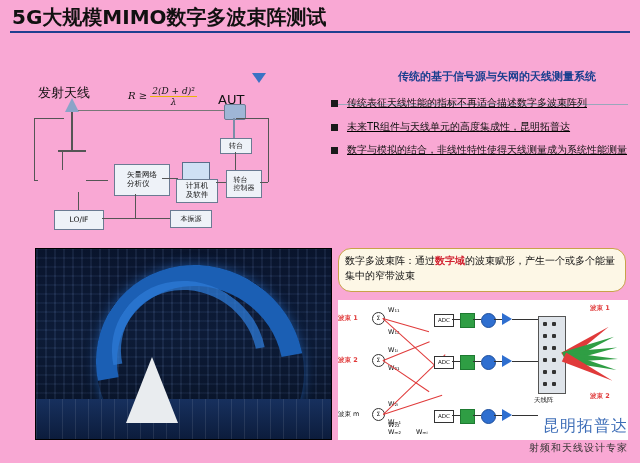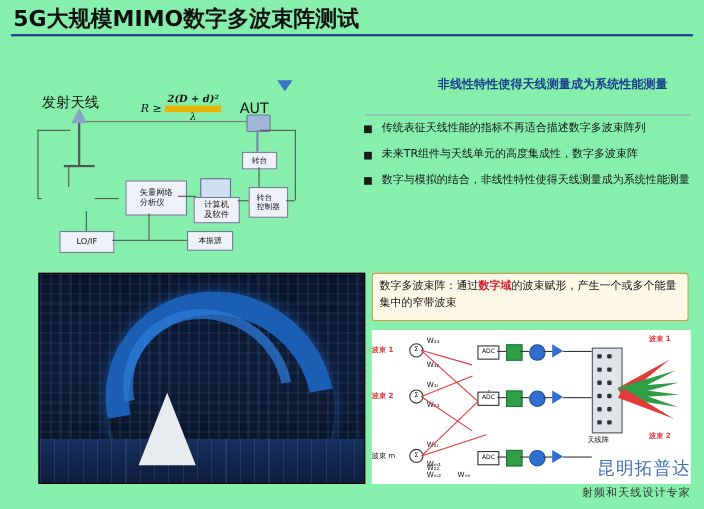--- a/index.html
+++ b/index.html
@@ -2,21 +2,21 @@
 <html><head>
 <meta charset="utf-8">
 <style>
   html,body{margin:0;padding:0;}
   body{
     width:640px;height:463px;
     background:#ffffff;
     font-family:"DejaVu Sans","Liberation Sans",sans-serif;
     position:relative;overflow:hidden;
   }
-  .slide{position:absolute;left:0;top:0;width:640px;height:463px;background:#86efac;}
+  .slide{position:absolute;left:0;top:0;width:640px;height:463px;background:#f9a8d4;}
 
   
   .title-bar{position:absolute;left:0;top:0;width:640px;height:34px;}
   .title-text{
     position:absolute;left:12px;top:4px;
     font-size:20px;font-weight:bold;color:#111;
     letter-spacing:0px;white-space:nowrap;
   }
   .title-rule{
     position:absolute;left:10px;top:31px;width:620px;height:2px;
@@ -48,21 +48,21 @@
     line-height:1.15;
   }
   .dbox.small{font-size:7px;}
   .dlabel{position:absolute;font-size:13px;color:#111;white-space:nowrap;}
   .formula{
     position:absolute;left:98px;top:8px;
     font-family:"DejaVu Serif","Liberation Serif",serif;
     font-size:10px;color:#111;font-style:italic;
   }
   .formula .frac{display:inline-block;text-align:center;vertical-align:middle;}
-  .formula .num{display:block;border-bottom:6px solid #eab308;padding:0 2px;font-size:9px;font-weight:bold;}
+  .formula .num{display:block;border-bottom:1px solid #eab308;padding:0 2px;font-size:9px;}
   .formula .den{display:block;padding:0 2px;font-size:9px;}
   .antenna{
     position:absolute;width:0;height:0;
     border-left:7px solid transparent;border-right:7px solid transparent;
     border-bottom:14px solid #8aa4c8;
   }
   .aut-box{
     position:absolute;width:20px;height:14px;background:#9fb6d6;
     border:1px solid #6b7b93;border-radius:2px;
   }
@@ -72,21 +72,21 @@
     border:1px solid #5a6d8a;
   }
 
   
   .challenge{
     position:absolute;left:398px;top:68px;width:238px;
     font-size:11px;font-weight:bold;color:#1a3f8f;line-height:1.55;
   }
   
   .bullets{
-    position:absolute;left:330px;top:110px;width:300px;
+    position:absolute;left:330px;top:96px;width:300px;text-decoration:underline;
   }
   .bullet{
     position:relative;padding-left:17px;margin-bottom:9px;
     font-size:10px;color:#111;line-height:1.45;
   }
   .bullet:before{
     content:"";position:absolute;left:1px;top:4px;width:7px;height:7px;
     background:#1a1a1a;
   }
   .bullets-rule{
@@ -130,21 +130,21 @@
     background:linear-gradient(180deg,#17305e 0%,#0c1c3c 100%);
   }
   .ph-floorgrid{
     position:absolute;left:0;top:150px;width:295px;height:40px;
     background-image:repeating-linear-gradient(90deg,rgba(255,255,255,.09) 0 1px,transparent 1px 13px);
   }
 
   
   .explain{
     position:absolute;left:338px;top:248px;width:288px;height:44px;
-    border:1px solid #c8a24a;background:#fdf7e6;border-radius:3px;
+    border:1px solid #c8a24a;background:#fdf7e6;border-radius:13px;
     font-size:10px;color:#111;line-height:1.5;padding:4px 6px;
     box-sizing:border-box;
   }
   .explain .hl{color:#d1202f;font-weight:bold;}
 
   
   .bf{
     position:absolute;left:338px;top:300px;width:290px;height:140px;
     background:#ffffff;
   }
@@ -248,27 +248,27 @@
     <div class="dline" style="left:8px;top:102px;width:0px;height:1px;"></div>
     <div class="dline" style="left:4px;top:40px;width:1px;height:62px;"></div>
     <div class="dline" style="left:4px;top:40px;width:30px;height:1px;"></div>
     <div class="dline" style="left:4px;top:102px;width:4px;height:1px;"></div>
     <div class="dline" style="left:238px;top:40px;width:1px;height:64px;"></div>
     <div class="dline" style="left:206px;top:40px;width:32px;height:1px;"></div>
     <div class="dline" style="left:230px;top:104px;width:8px;height:1px;"></div>
   </div>
 
   <div class="challenge">
-    <div>非线性特性使得天线测量成为系统性能测量</div>
+    <div>传统的基于信号源与矢网的天线测量系统</div>
   </div>
 
   <div class="bullets-rule"></div>
   <div class="bullets">
     <div class="bullet">传统表征天线性能的指标不再适合描述数字多波束阵列</div>
-    <div class="bullet">未来TR组件与天线单元的高度集成性，数字多波束阵</div>
+    <div class="bullet">未来TR组件与天线单元的高度集成性，昆明拓普达</div>
     <div class="bullet">数字与模拟的结合，非线性特性使得天线测量成为系统性能测量</div>
   </div>
 
   <div class="photo">
     <div class="ph-wall"></div>
     <div class="ph-cones"></div>
     <div class="ph-arc"></div>
     <div class="ph-arc2"></div>
     <div class="ph-floor"></div>
     <div class="ph-floorgrid"></div>

